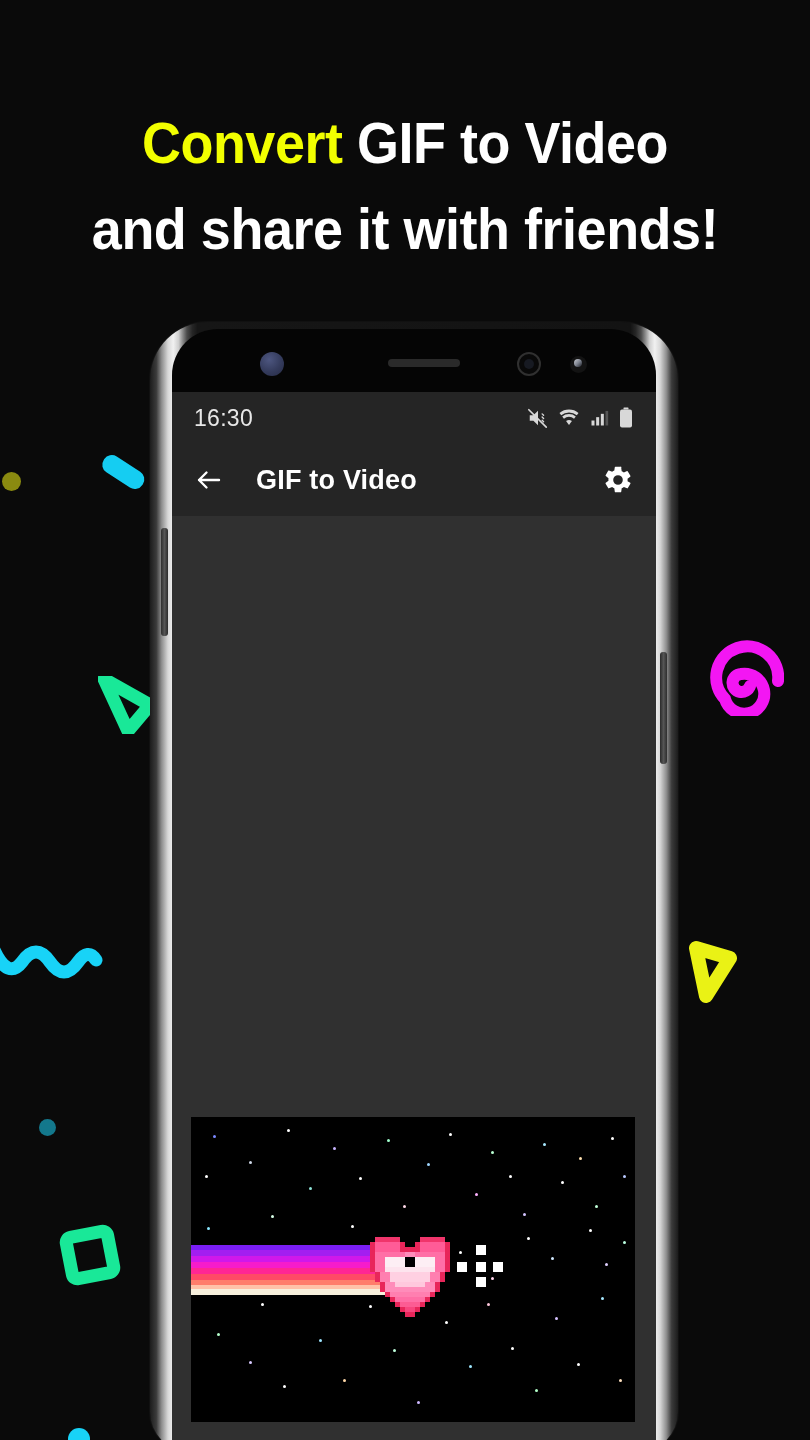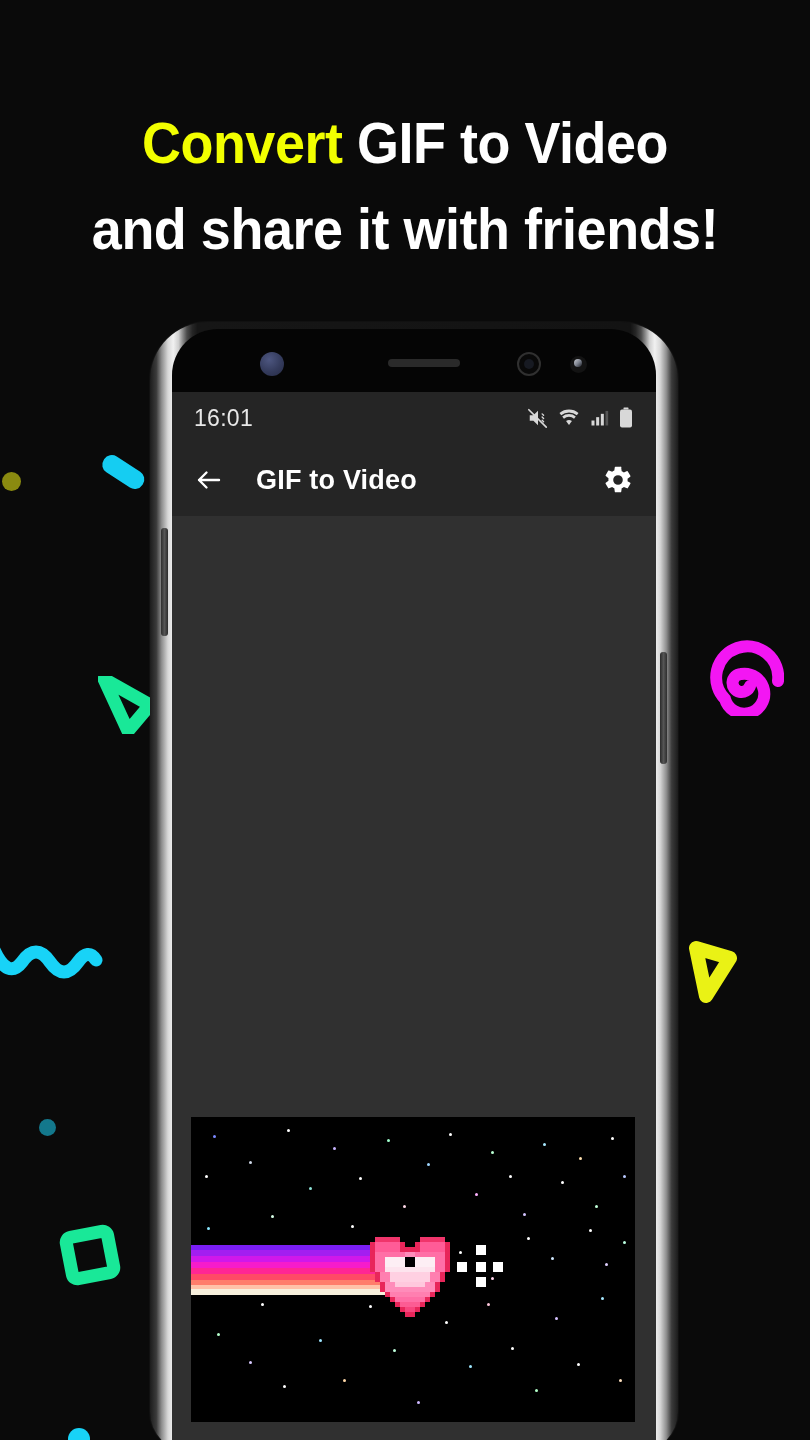--- a/index.html
+++ b/index.html
@@ -266,21 +266,21 @@
   <div class="sensor-row">
     <div class="iris-dot"></div>
     <div class="speaker-grille"></div>
     <div class="front-cam"></div>
     <div class="prox-sensor"></div>
   </div>
 
   <div class="screen">
 
     <div class="statusbar">
-      <span class="status-time">16:01</span>
+      <span class="status-time">16:30</span>
       <span class="status-icons">
         <svg width="22" height="22" viewBox="0 0 24 24">
           <path d="M3 9v6h4l5 5V4L7 9H3z" fill="#d8d8d8"></path>
           <path d="M16.5 7.5l1.6 1.6M16.5 11l1.6 1.6M16.5 14.5l1.6 1.6" stroke="#d8d8d8" stroke-width="1.5" stroke-linecap="round"></path>
           <path d="M2 3l19 19" stroke="#d8d8d8" stroke-width="1.8" stroke-linecap="round"></path>
         </svg>
         <svg width="22" height="22" viewBox="0 0 24 24">
           <path d="M12 19.5l-3.2-4.1a5.2 5.2 0 0 1 6.4 0z" fill="#d8d8d8"></path>
           <path d="M4.6 10.3a11.5 11.5 0 0 1 14.8 0l-1.9 2.4a8.5 8.5 0 0 0-11 0z" fill="#d8d8d8"></path>
           <path d="M1.6 6.6a16.2 16.2 0 0 1 20.8 0l-1.9 2.4a13.2 13.2 0 0 0-17 0z" fill="#d8d8d8"></path>

